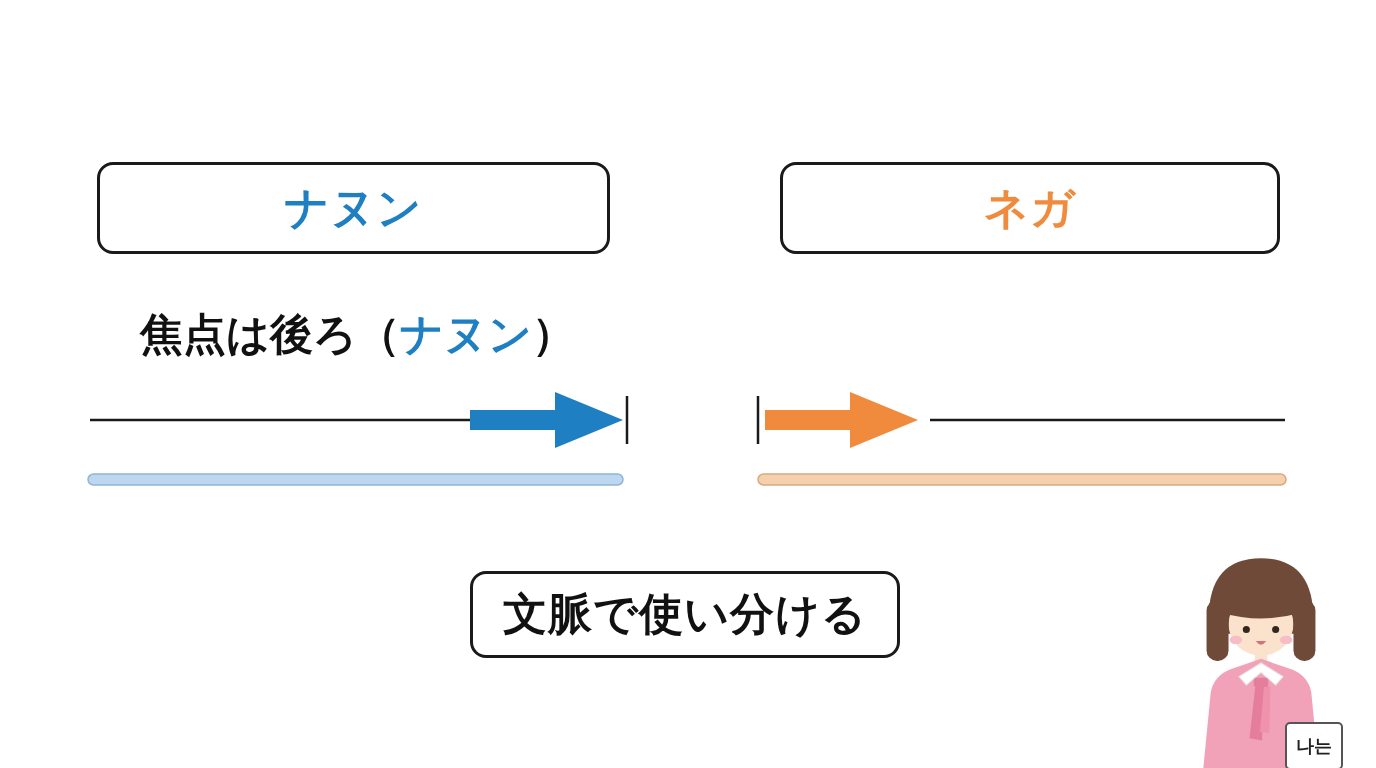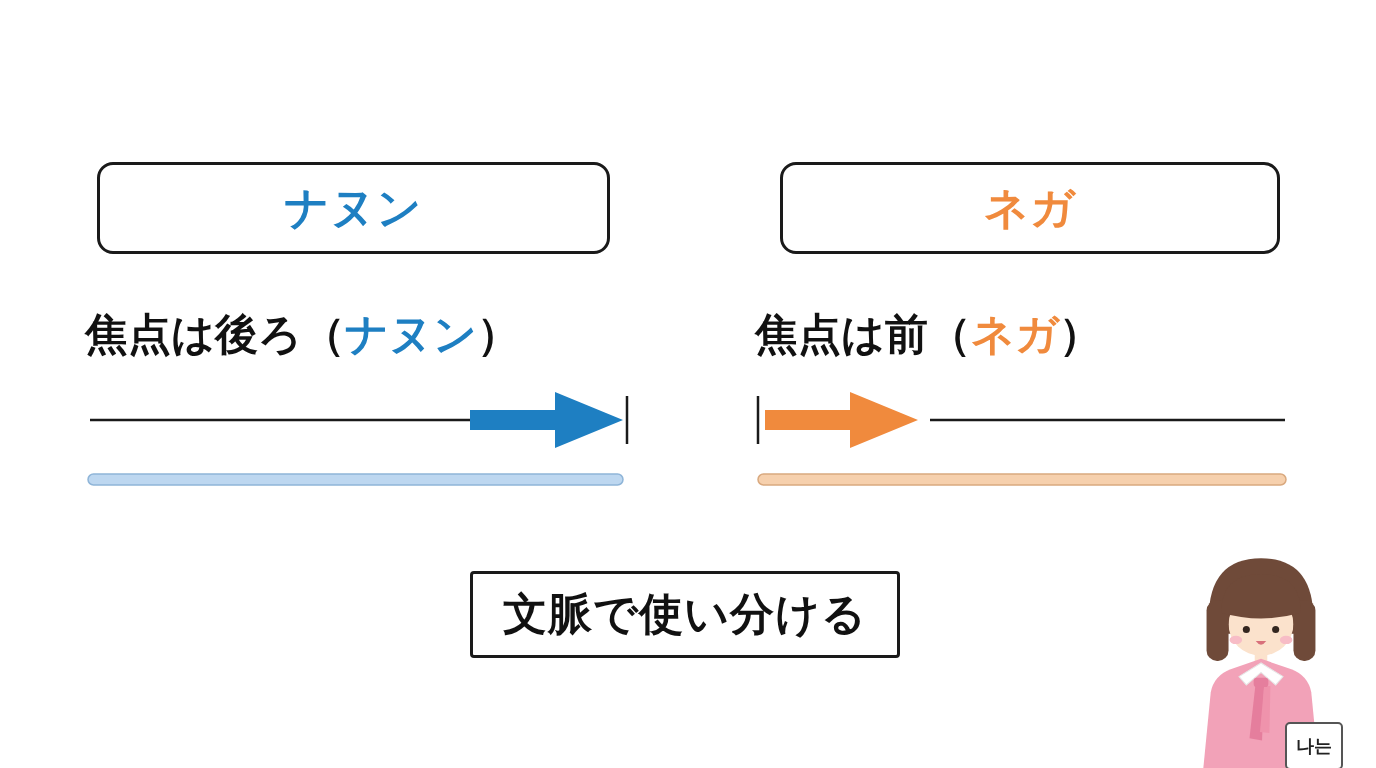--- a/index.html
+++ b/index.html
@@ -14,23 +14,23 @@
     background:#ffffff;overflow:hidden;color:#111;
     font-family:"Liberation Sans","DejaVu Sans",sans-serif;
   }
   .term-box{
     position:absolute;border:3px solid var(--ink);border-radius:16px;
     display:flex;align-items:center;justify-content:center;
     font-size:44px;font-weight:700;letter-spacing:1px;background:#fff;
   }
   .box-left{left:97px;top:154px;width:513px;height:92px}
   .box-right{left:780px;top:154px;width:500px;height:92px}
-  .box-bottom{left:470px;top:563px;width:430px;height:87px;border-radius:4px}
+  .box-bottom{left:470px;top:563px;width:430px;height:87px;border-radius:16px}
   .caption{
-    position:absolute;font-size:43px;font-weight:700;text-align:left;
+    position:absolute;font-size:43px;font-weight:700;text-align:center;
     line-height:52px;white-space:nowrap;
   }
   .caption-left{left:85px;top:300px;width:545px}
   .caption-right{left:755px;top:300px;width:535px}
   .accent-blue{color:var(--blue)}
   .accent-orange{color:var(--orange)}
   .diagram{position:absolute}
   .diagram-left{left:85px;top:378px}
   .diagram-right{left:755px;top:378px}
   .character{position:absolute;left:1172px;top:508px;width:178px;height:273px}
@@ -51,23 +51,20 @@
   </div>
 
   <div class="term-box box-right">
     <span class="accent-orange">ネガ</span>
   </div>
 
   <div class="caption caption-left">
     <span>焦点は後ろ（</span><span class="accent-blue">ナヌン</span><span>）</span>
   </div>
 
-  <div class="caption caption-right">
-    <span>焦点は前（</span><span class="accent-orange">ネガ</span><span>）</span>
-  </div>
 
   <svg class="diagram diagram-left" width="545" height="105" viewBox="0 0 545 105">
     <line x1="5" y1="34" x2="385" y2="34" stroke="#1a1a1a" stroke-width="2.5"></line>
     <polygon points="385,24 470,24 470,6 538,34 470,62 470,44 385,44" fill="#1e7fc2"></polygon>
     <line x1="542" y1="10" x2="542" y2="58" stroke="#1a1a1a" stroke-width="2.5"></line>
     <rect x="3" y="88" width="535" height="11" rx="5.5" stroke-width="1.5" fill="#bdd7f0" stroke="#8fb5d8"></rect>
   </svg>
 
   <svg class="diagram diagram-right" width="535" height="105" viewBox="0 0 535 105">
     <line x1="3" y1="10" x2="3" y2="58" stroke="#1a1a1a" stroke-width="2.5"></line>

